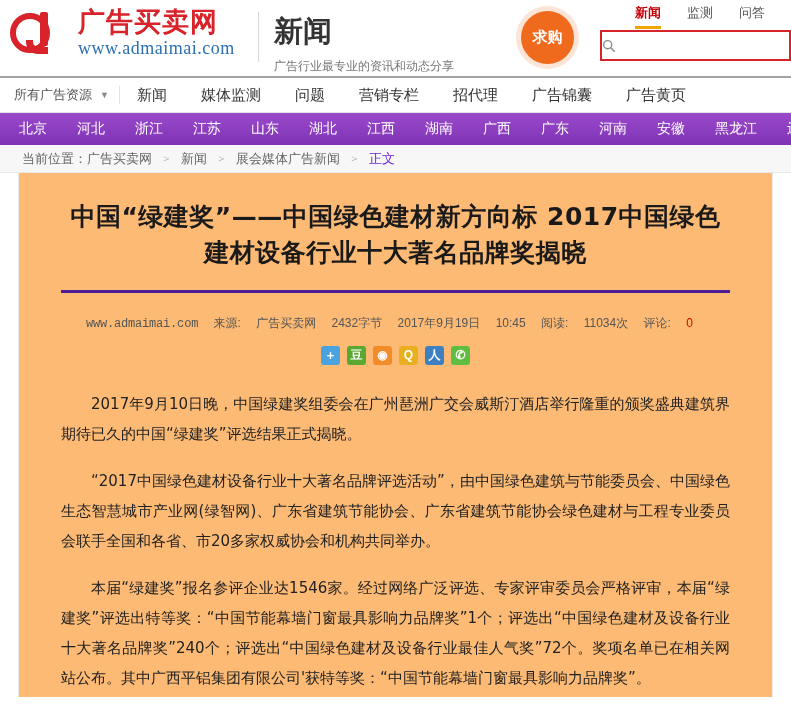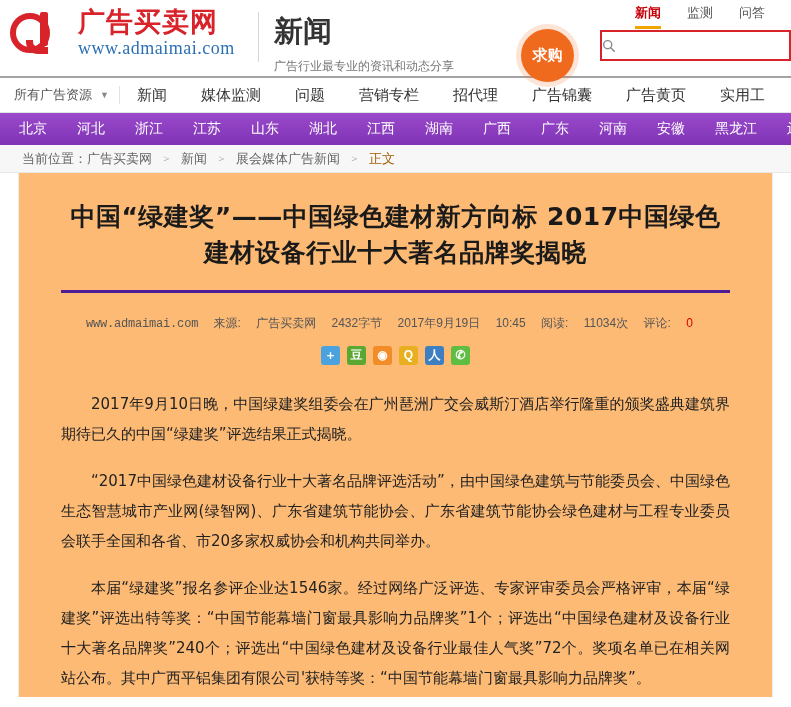--- a/index.html
+++ b/index.html
@@ -84,21 +84,21 @@
     font-weight: bold;
     font-family: "DejaVu Sans", sans-serif;
   }
   .section-title .sub {
     font-size: 12px;
     color: #777;
     margin-top: 6px;
   }
   .seek-btn {
     position: absolute;
-    left: 521px; top: 29px;
+    left: 521px; top: 11px;
     width: 53px; height: 53px;
     border-radius: 50%;
     background: #f06a1e;
     color: #fff;
     font-size: 15px;
     font-weight: bold;
     display: flex;
     align-items: center;
     justify-content: center;
     box-shadow: 0 0 0 5px rgba(240,106,30,0.18);
@@ -201,21 +201,21 @@
     align-items: center;
     padding-left: 22px;
     font-size: 13px;
     color: #666;
   }
   .crumbwrap .sepr {
     color: #aaa;
     margin: 0 9px;
     font-size: 11px;
   }
-  .crumbwrap .cur { color: #a16207; }
+  .crumbwrap .cur { color: #6d28d9; }
 
   
   .article {
     background: #fdba74;
     margin: 0 18px;
     padding: 26px 42px 0 42px;
     border-left: 1px solid #ececec;
     border-right: 1px solid #ececec;
     height: calc(707px - 76px - 37px - 32px - 38px);
     overflow: hidden;
@@ -316,21 +316,20 @@
     <span class="caret">▼</span>
   </div>
   <div class="sep"></div>
   <div class="item">新闻</div>
   <div class="item">媒体监测</div>
   <div class="item">问题</div>
   <div class="item">营销专栏</div>
   <div class="item">招代理</div>
   <div class="item">广告锦囊</div>
   <div class="item">广告黄页</div>
-  <div class="item">实用工</div>
 </div>
 
 <div class="regionbar">
   <span class="r">北京</span>
   <span class="r">河北</span>
   <span class="r">浙江</span>
   <span class="r">江苏</span>
   <span class="r">山东</span>
   <span class="r">湖北</span>
   <span class="r">江西</span>

